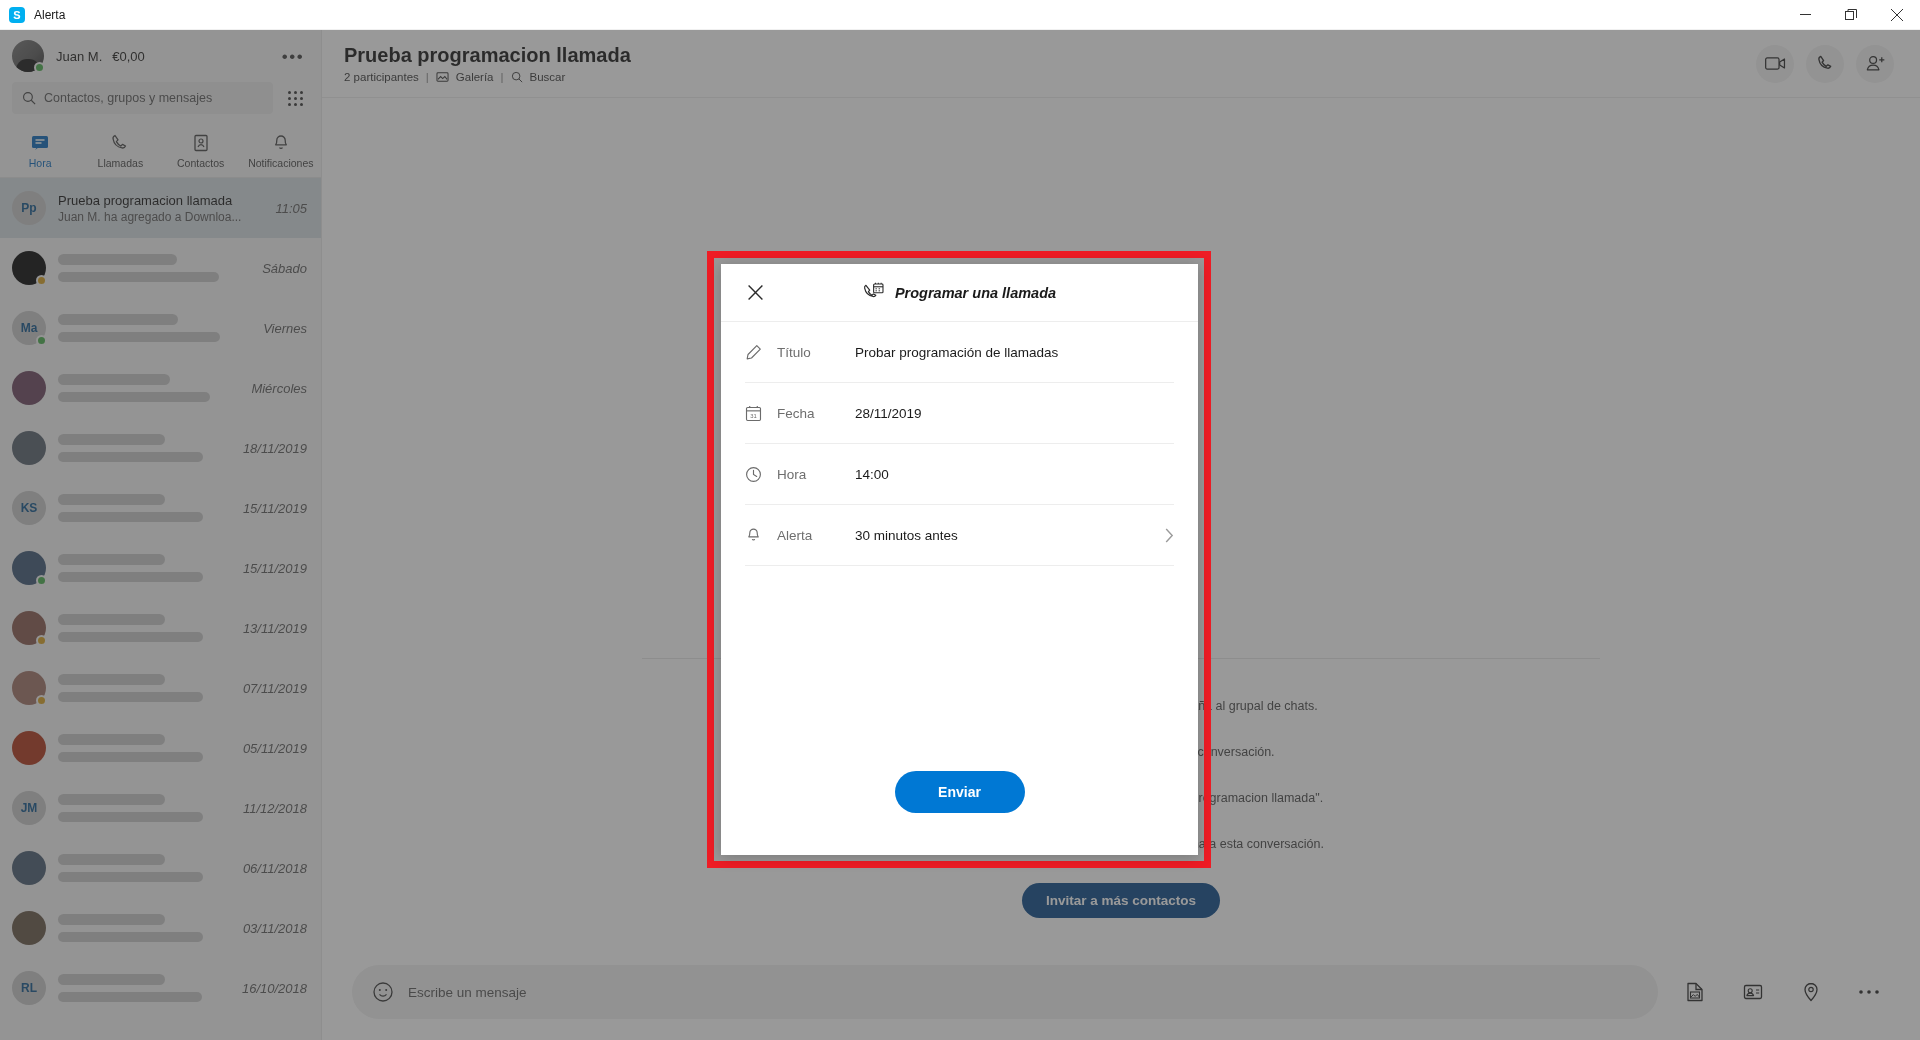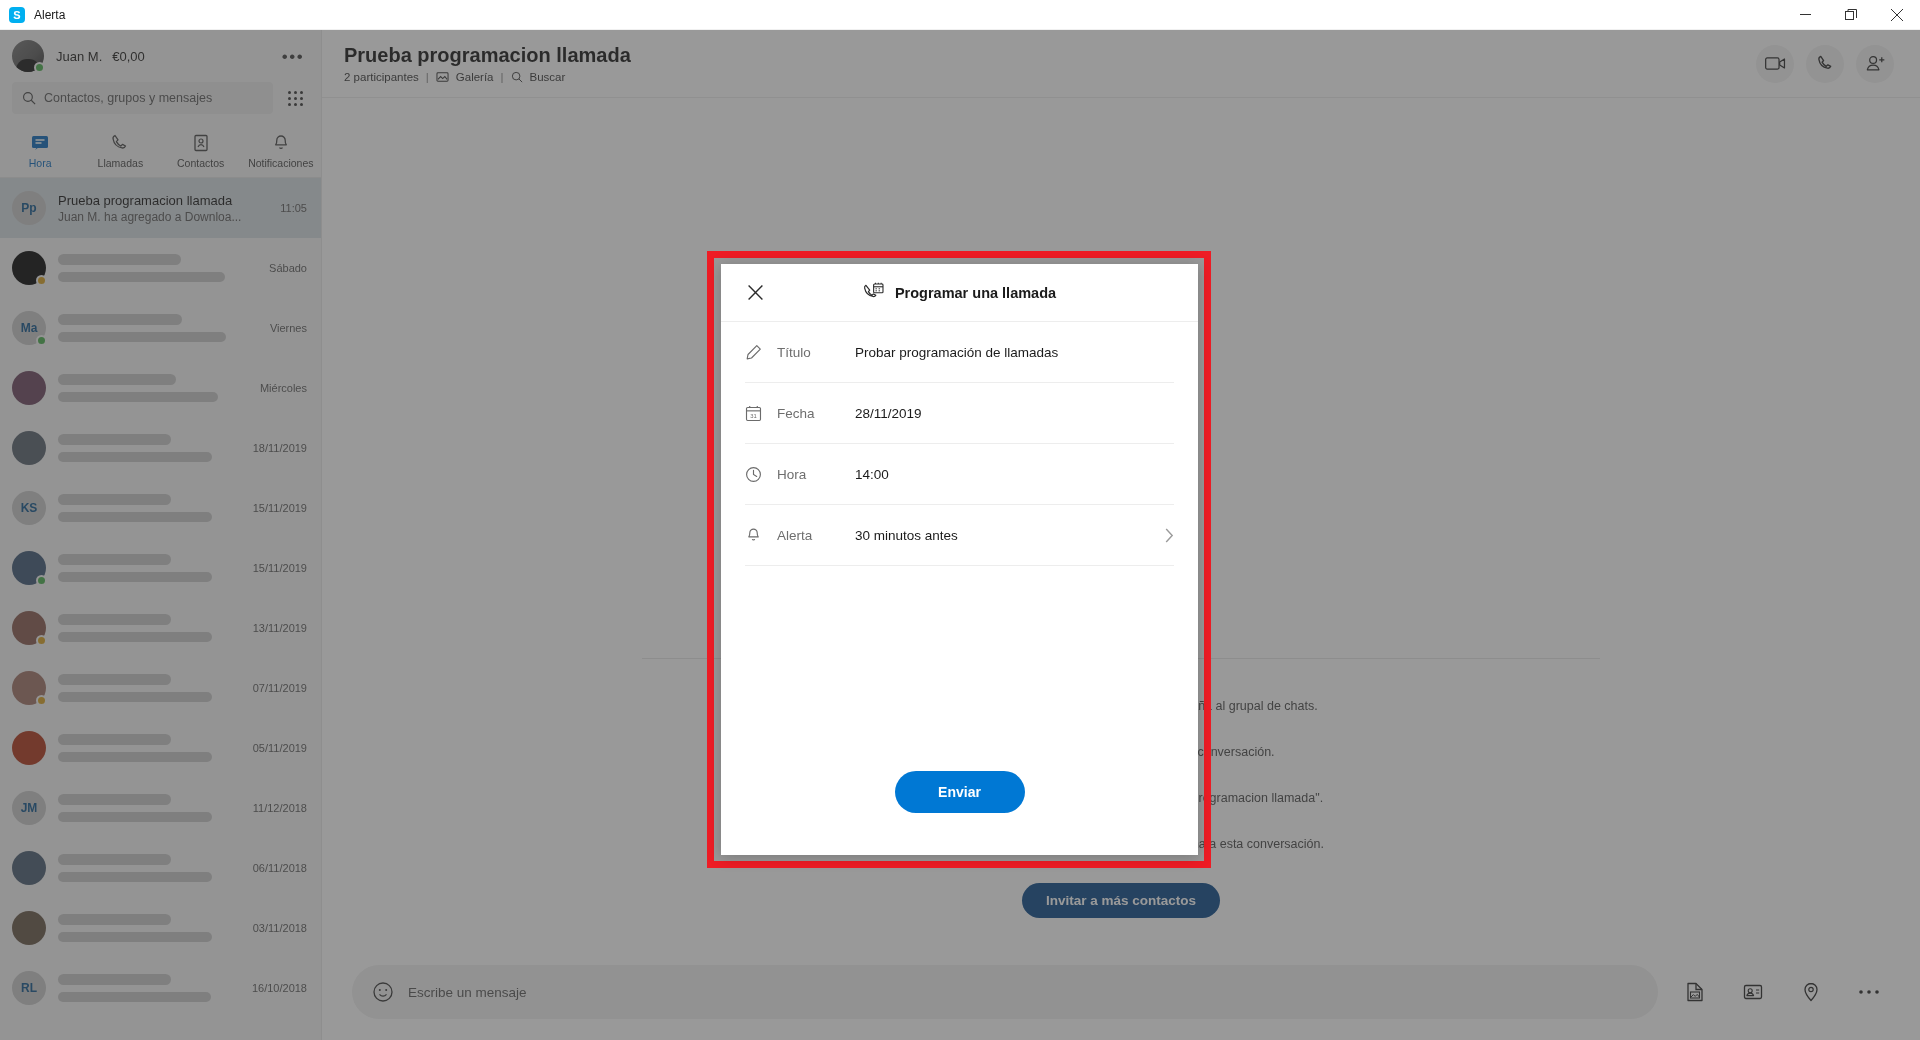--- a/index.html
+++ b/index.html
@@ -124,21 +124,21 @@
   }
   .ci-body { flex: 1; min-width: 0; }
   .ci-name {
     font-size: 13px; color: #1b1b1b; white-space: nowrap;
     overflow: hidden; text-overflow: ellipsis;
   }
   .ci-snippet {
     font-size: 12px; color: #5e5e5e; white-space: nowrap;
     overflow: hidden; text-overflow: ellipsis; margin-top: 2px;
   }
-  .ci-time { font-size: 11px; color: #5e5e5e; flex: 0 0 auto; }
+  .ci-time { font-size: 13px; color: #5e5e5e; flex: 0 0 auto; font-style: italic; }
   .blur-name, .blur-snip {
     background: #c9c9c9; border-radius: 7px; height: 11px;
   }
   .blur-name { width: 62%; }
   .blur-snip { width: 84%; margin-top: 7px; height: 10px; }
   .pdot {
     position: absolute; right: -1px; bottom: -1px;
     width: 11px; height: 11px; border-radius: 50%;
     border: 2px solid #f5f5f5;
   }
@@ -213,21 +213,21 @@
   .dlg-head {
     height: 58px; display: flex; align-items: center; position: relative;
     border-bottom: 1px solid #ededed;
   }
   .dlg-close {
     width: 44px; height: 44px; margin-left: 12px;
     display: flex; align-items: center; justify-content: center; color: #2b2b2b;
   }
   .dlg-title-wrap {
     position: absolute; left: 0; right: 0; display: flex;
-    align-items: center; justify-content: center; gap: 10px; pointer-events: none;
+    align-items: center; justify-content: center; gap: 10px; pointer-events: none; font-style: italic;
   }
   .dlg-title { font-size: 14.5px; font-weight: bold; color: #1b1b1b; }
 
   .dlg-rows { padding: 0 24px; }
   .dlg-row {
     height: 61px; display: flex; align-items: center; gap: 0;
     border-bottom: 1px solid #ededed;
   }
   .dr-icon { width: 32px; display: flex; align-items: center; color: #6b6b6b; }
   .dr-label { width: 78px; font-size: 13.5px; color: #6e6e6e; }

